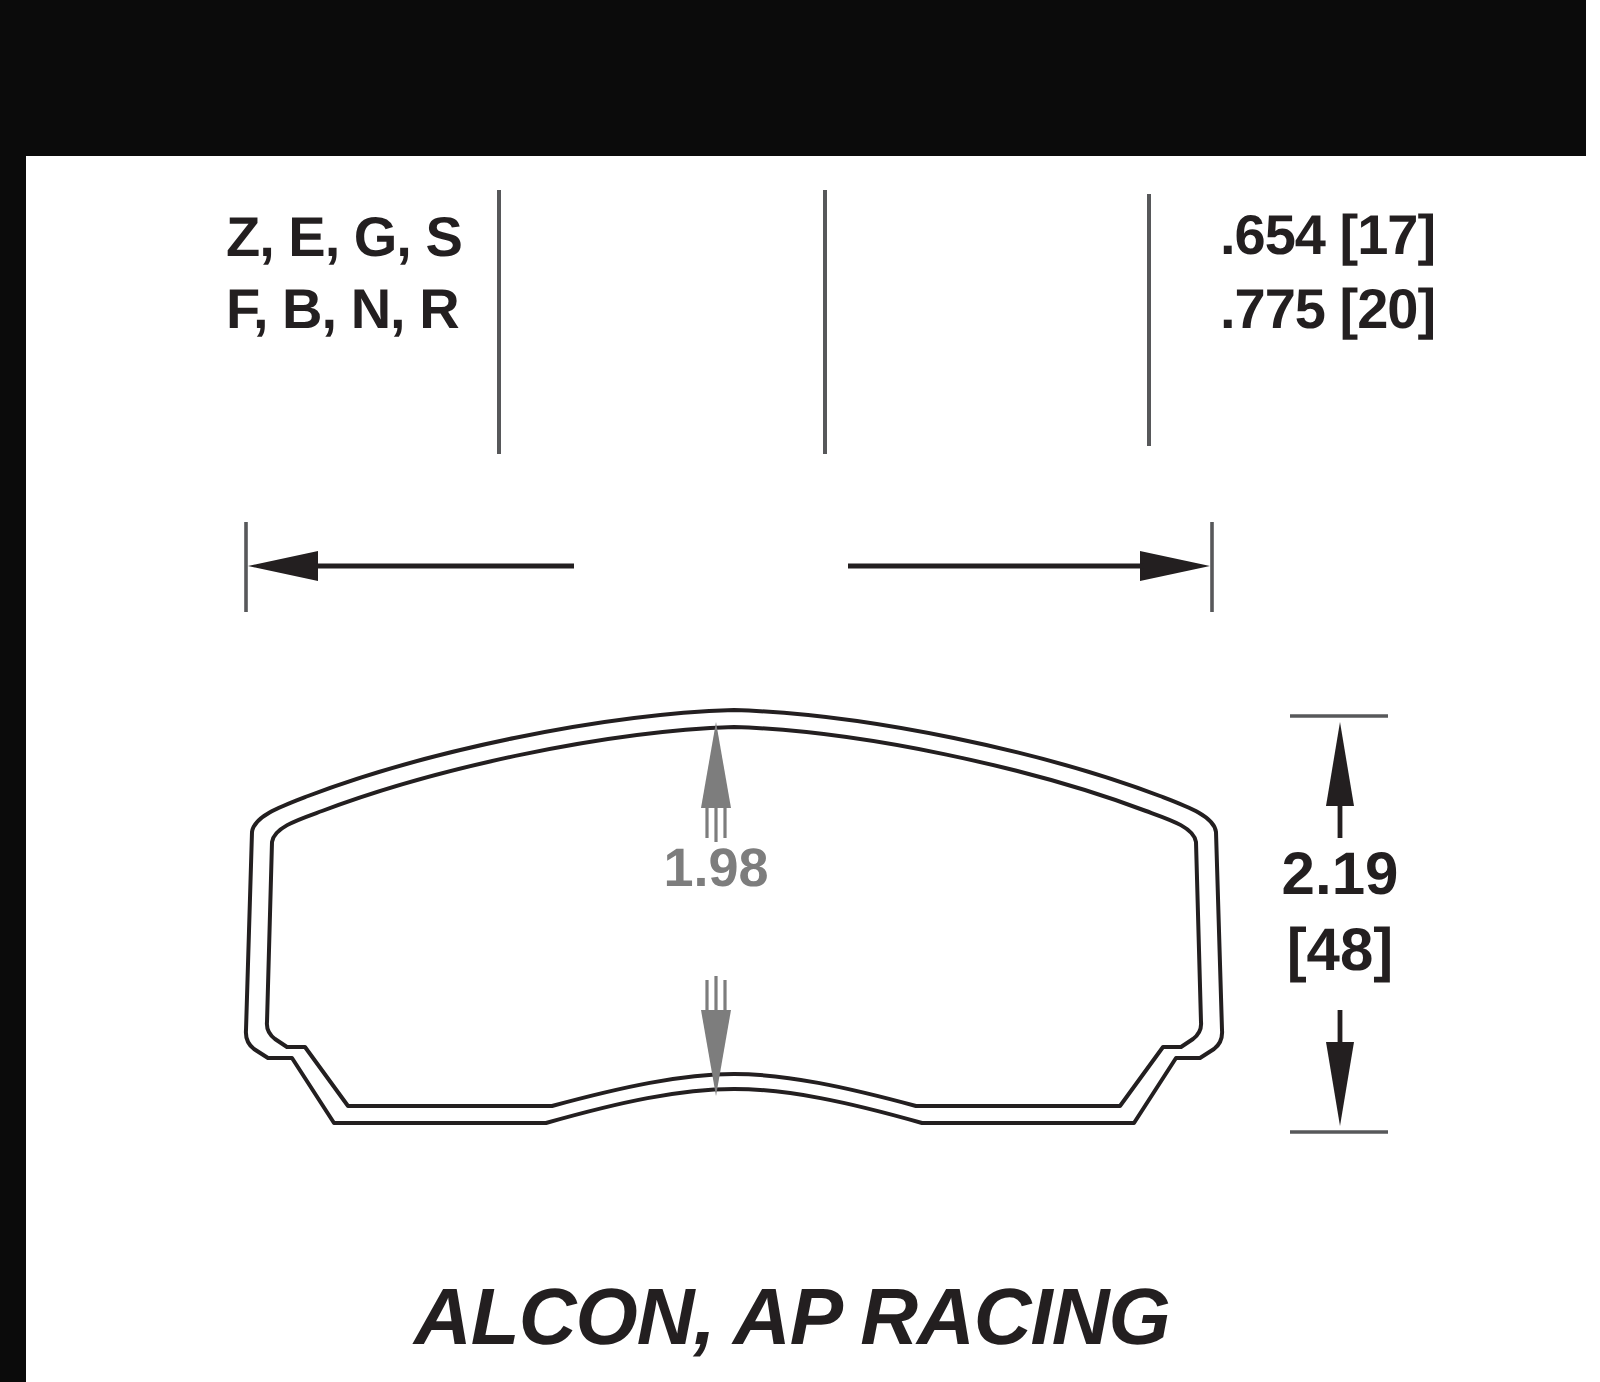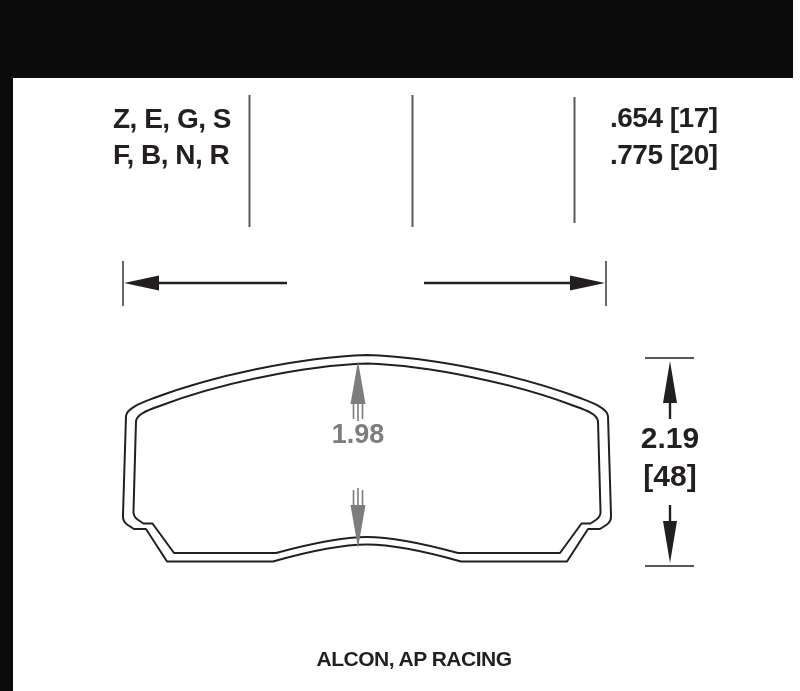--- a/index.html
+++ b/index.html
@@ -21,22 +21,22 @@
     position:absolute;left:254px;top:266px;width:200px;text-align:center;
     font-size:31px;line-height:34px;letter-spacing:-1px;
   }
   .dim-center{position:absolute;width:110px;text-align:center;font-size:27px;line-height:30px;color:var(--dim,#7d7d7d);}
   .dim-center.in{left:303px;top:419px;}
   .dim-center.mm{left:303px;top:451px;}
   .dim-height{position:absolute;width:104px;text-align:center;font-size:30px;line-height:30px;}
   .dim-height.in{left:618px;top:423px;}
   .dim-height.mm{left:618px;top:461px;}
   .footer-apps{
-    position:absolute;left:207px;top:642px;width:414px;text-align:center;
-    font-size:21px;line-height:34px;letter-spacing:-0.5px;
+    position:absolute;left:207px;top:642px;width:414px;text-align:left;
+    font-size:40px;line-height:34px;letter-spacing:-0.5px;font-style:italic;
   }
   svg.overlay{position:absolute;left:0;top:0;pointer-events:none;}
   .tline{stroke:var(--line,#57585a);stroke-width:2;}
   .tick{stroke:var(--line,#57585a);stroke-width:1.8;}
   .dimline{stroke:var(--ink,#231f20);stroke-width:2.4;}
   .ink{fill:var(--ink,#231f20);}
   .pad{fill:none;stroke:var(--ink,#231f20);stroke-width:2;stroke-linejoin:round;}
   .dimfill{fill:var(--dim,#7d7d7d);}
   .dimstroke{stroke:var(--dim,#7d7d7d);stroke-width:1.6;}
 </style>

